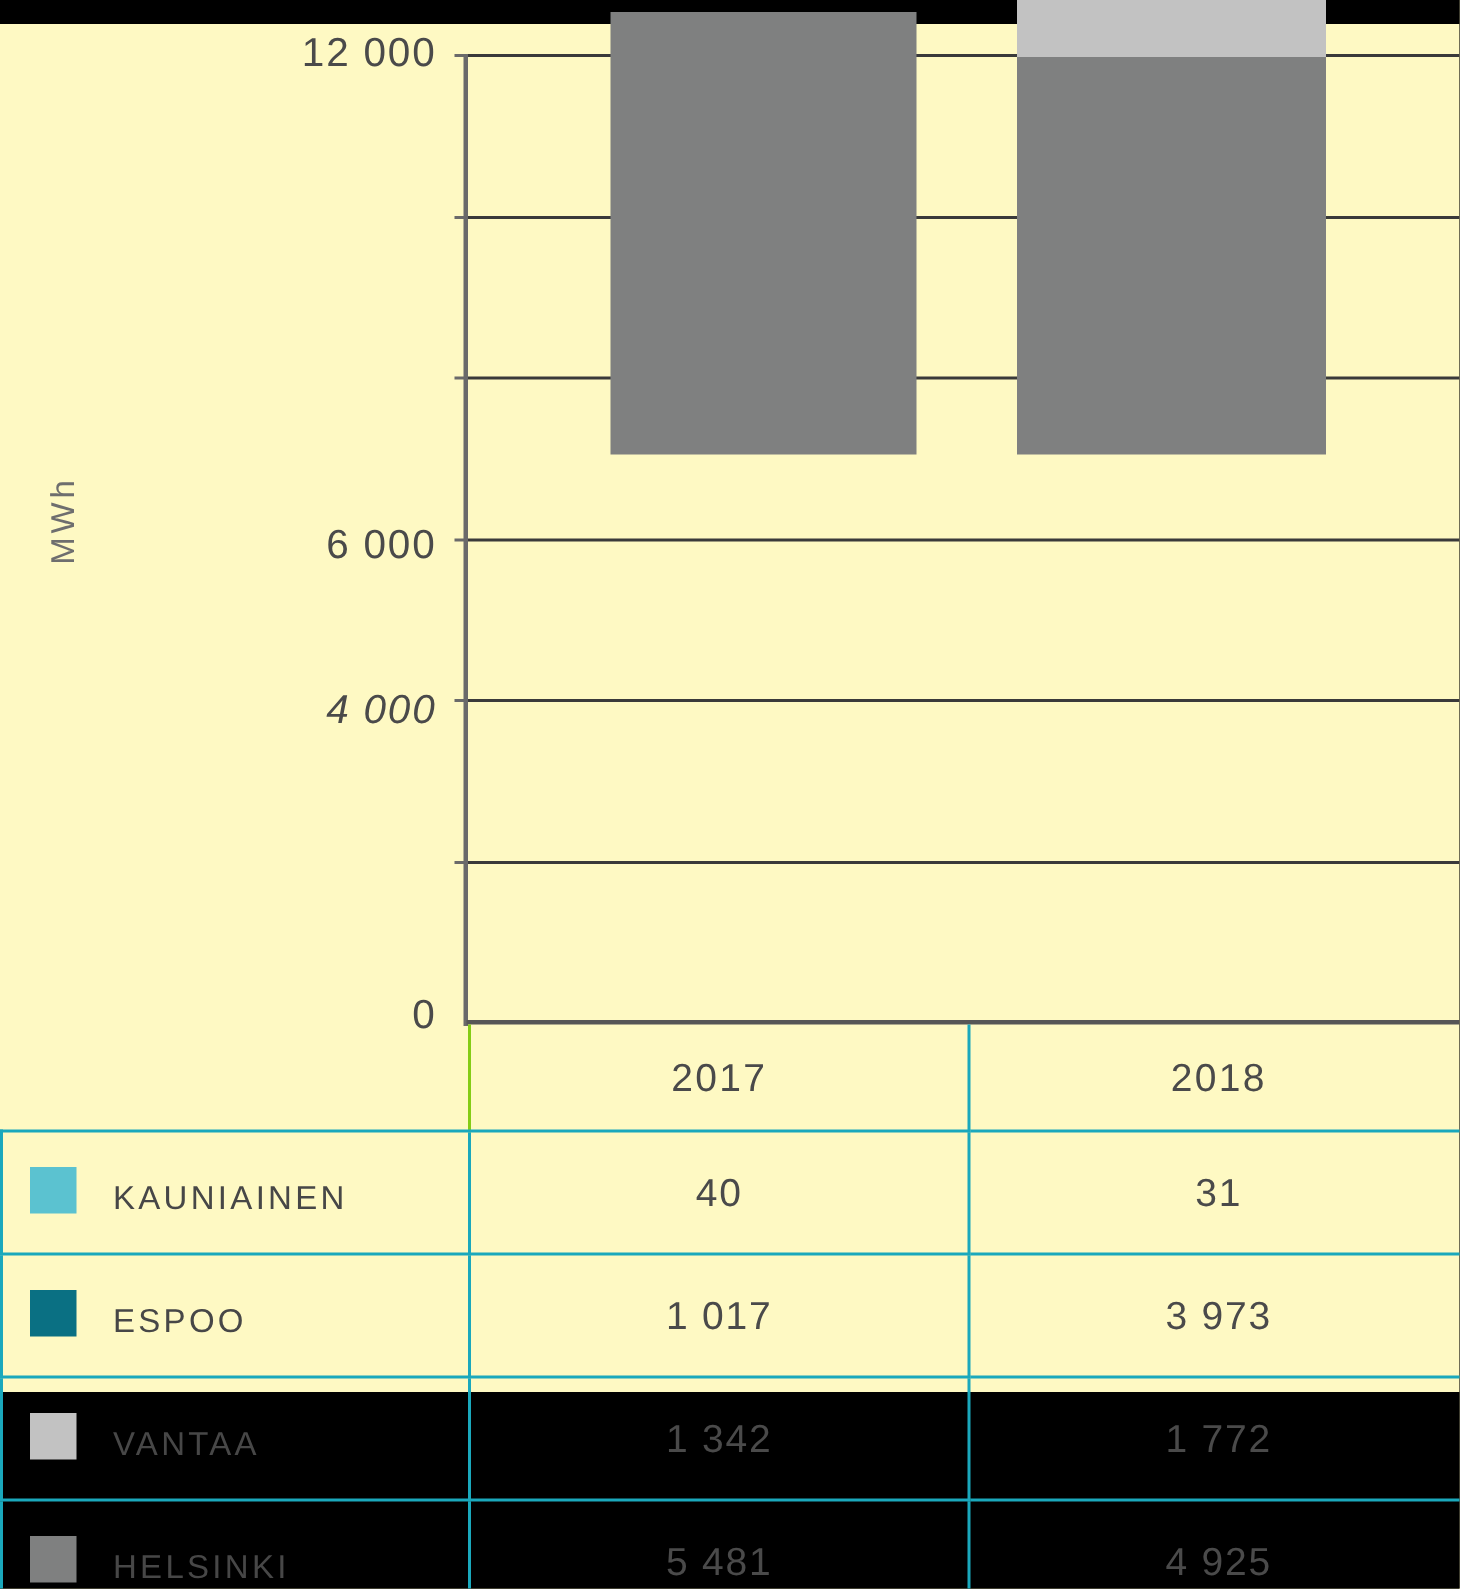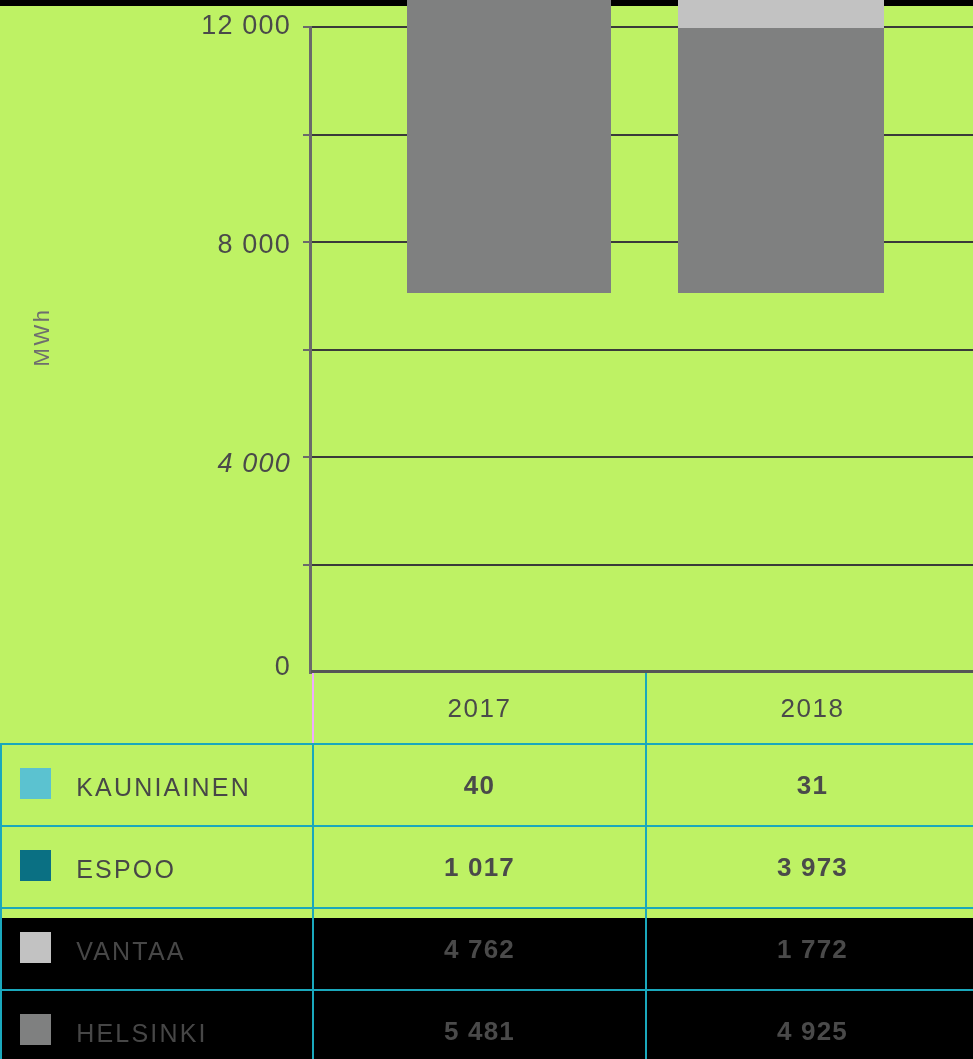--- a/index.html
+++ b/index.html
@@ -11,24 +11,24 @@
   body {
     width: 973px;
     height: 1059px;
     font-family: "Liberation Sans", sans-serif;
     overflow: hidden;
     position: relative;
   }
 
   #page-root {
     position: absolute;
-    left: 0; top: 6px;
+    left: 0; top: 16px;
     width: 973px;
     height: 912px;
-    background: #bef264;
+    background: #fef9c3;
   }
 
   
   .plot-wrap {
     position: absolute;
     left: 0; top: 0;
     width: 973px;
     height: 680px;
   }
 
@@ -122,35 +122,35 @@
     table-layout: fixed;
   }
 
   .legend-table td {
     padding: 0;
     margin: 0;
     height: 80px;
     vertical-align: middle;
     border: 2px solid #1aa8bc;
     color: #474747;
-    font-size: 25px;
+    font-size: 22px;
     letter-spacing: 2.2px;
     font-family: "Liberation Sans", sans-serif;
   }
 
   .hdr-row td {
     border: none;
     height: 70px;
   }
   .hdr-row td.hdr-blank {
     border: none;
     background: transparent;
   }
   .hdr-row td.hdr-year {
-    border-left: 2px solid #f0abfc;
+    border-left: 2px solid #84cc16;
     border-right: 2px solid #1aa8bc;
     border-bottom: 2px solid #1aa8bc;
     border-top: none;
     text-align: center;
     color: #4a4a4a;
     font-size: 26px;
     letter-spacing: 1.5px;
   }
   .hdr-row td.hdr-year-last {
     border-left: none;
@@ -158,21 +158,20 @@
 
   td.label-cell {
     padding-left: 18px;
     white-space: nowrap;
   }
   td.value-cell {
     text-align: center;
     color: #4a4a4a;
     font-size: 26px;
     letter-spacing: 1.2px;
-    font-weight: bold;
   }
   td.value-cell.no-left {
     border-left: none;
   }
 
   .swatch {
     display: inline-block;
     width: 31px;
     height: 31px;
     vertical-align: -5px;
@@ -186,21 +185,21 @@
 </style>
 </head>
 <body>
 
 <div id="page-root">
 
   <div class="plot-wrap">
 
     <div class="ytick-col">
       <div class="ytick-label" style="top:4px;">12 000</div>
-      <div class="ytick-label" style="top:223px;">8 000</div>
+      <div class="ytick-label" style="top:332px;">6 000</div>
       <div class="ytick-label" style="top:442px;font-style:italic;">4 000</div>
       <div class="ytick-label" style="top:645px;">0</div>
     </div>
 
     <div class="axis-label-mwh">MWh</div>
 
     <div class="gridline" style="top:20px;"></div>
     <div class="gridline" style="top:128px;"></div>
     <div class="gridline" style="top:235px;"></div>
     <div class="gridline" style="top:343px;"></div>
@@ -252,21 +251,21 @@
         </td>
         <td class="value-cell">1 017</td>
         <td class="value-cell no-left">3 973</td>
       </tr>
 
       <tr>
         <td class="label-cell">
           <span class="swatch" style="background:#c2c2c2;"></span>
           <span class="legend-text">VANTAA</span>
         </td>
-        <td class="value-cell">4 762</td>
+        <td class="value-cell">1 342</td>
         <td class="value-cell no-left">1 772</td>
       </tr>
 
       <tr>
         <td class="label-cell">
           <span class="swatch" style="background:#7f8080;"></span>
           <span class="legend-text">HELSINKI</span>
         </td>
         <td class="value-cell">5 481</td>
         <td class="value-cell no-left">4 925</td>

